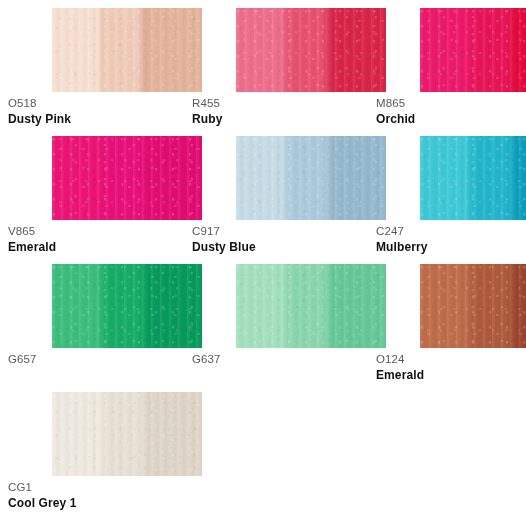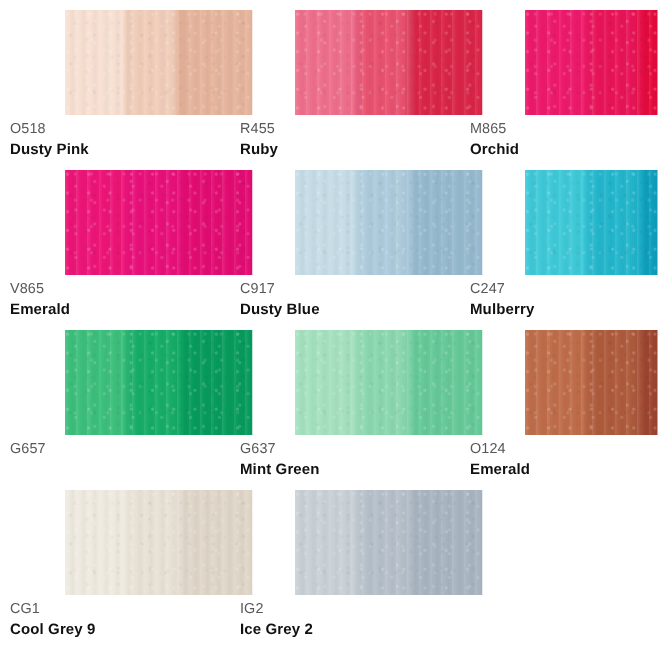--- a/index.html
+++ b/index.html
@@ -231,21 +231,20 @@
         <div class="band band-a" style="background: rgb(165, 225, 191);"></div>
         <div class="band band-b" style="background: rgb(139, 215, 174);"></div>
         <div class="band band-c" style="background: rgb(102, 201, 151);"></div>
         <div class="seam seam-1" style="background: linear-gradient(90deg, rgba(0, 0, 0, 0) 0%, rgb(152, 220, 182) 45%, rgb(152, 220, 182) 60%, rgba(0, 0, 0, 0) 100%);"></div>
         <div class="seam seam-2" style="background: linear-gradient(90deg, rgba(0, 0, 0, 0) 0%, rgb(119, 208, 162) 45%, rgb(119, 208, 162) 60%, rgba(0, 0, 0, 0) 100%);"></div>
         <div class="streak"></div>
         <div class="grain"></div>
       </div>
       <div class="swatch-labels">
         <div class="swatch-code">G637</div>
-        <div class="swatch-name">Mint Green</div>
       </div>
     </div>
     <div class="swatch-cell">
       <div class="swatch-patch">
         <div class="band band-a" style="background: rgb(191, 109, 74);"></div>
         <div class="band band-b" style="background: rgb(174, 91, 60);"></div>
         <div class="band band-c" style="background: rgb(156, 68, 48);"></div>
         <div class="seam seam-1" style="background: linear-gradient(90deg, rgba(0, 0, 0, 0) 0%, rgb(182, 100, 66) 45%, rgb(182, 100, 66) 60%, rgba(0, 0, 0, 0) 100%);"></div>
         <div class="seam seam-2" style="background: linear-gradient(90deg, rgba(0, 0, 0, 0) 0%, rgb(164, 79, 54) 45%, rgb(164, 79, 54) 60%, rgba(0, 0, 0, 0) 100%);"></div>
         <div class="streak"></div>
@@ -261,31 +260,16 @@
         <div class="band band-a" style="background: rgb(239, 234, 224);"></div>
         <div class="band band-b" style="background: rgb(232, 225, 213);"></div>
         <div class="band band-c" style="background: rgb(223, 214, 200);"></div>
         <div class="seam seam-1" style="background: linear-gradient(90deg, rgba(0, 0, 0, 0) 0%, rgb(236, 230, 219) 45%, rgb(236, 230, 219) 60%, rgba(0, 0, 0, 0) 100%);"></div>
         <div class="seam seam-2" style="background: linear-gradient(90deg, rgba(0, 0, 0, 0) 0%, rgb(227, 219, 206) 45%, rgb(227, 219, 206) 60%, rgba(0, 0, 0, 0) 100%);"></div>
         <div class="streak"></div>
         <div class="grain"></div>
       </div>
       <div class="swatch-labels">
         <div class="swatch-code">CG1</div>
-        <div class="swatch-name">Cool Grey 9</div>
-      </div>
-    </div>
-    <div class="swatch-cell">
-      <div class="swatch-patch">
-        <div class="band band-a" style="background: rgb(201, 208, 214);"></div>
-        <div class="band band-b" style="background: rgb(182, 192, 202);"></div>
-        <div class="band band-c" style="background: rgb(168, 180, 192);"></div>
-        <div class="seam seam-1" style="background: linear-gradient(90deg, rgba(0, 0, 0, 0) 0%, rgb(192, 200, 209) 45%, rgb(192, 200, 209) 60%, rgba(0, 0, 0, 0) 100%);"></div>
-        <div class="seam seam-2" style="background: linear-gradient(90deg, rgba(0, 0, 0, 0) 0%, rgb(174, 186, 197) 45%, rgb(174, 186, 197) 60%, rgba(0, 0, 0, 0) 100%);"></div>
-        <div class="streak"></div>
-        <div class="grain"></div>
-      </div>
-      <div class="swatch-labels">
-        <div class="swatch-code">IG2</div>
-        <div class="swatch-name">Ice Grey 2</div>
+        <div class="swatch-name">Cool Grey 1</div>
       </div>
     </div>
   </div>
 
 </body></html>

